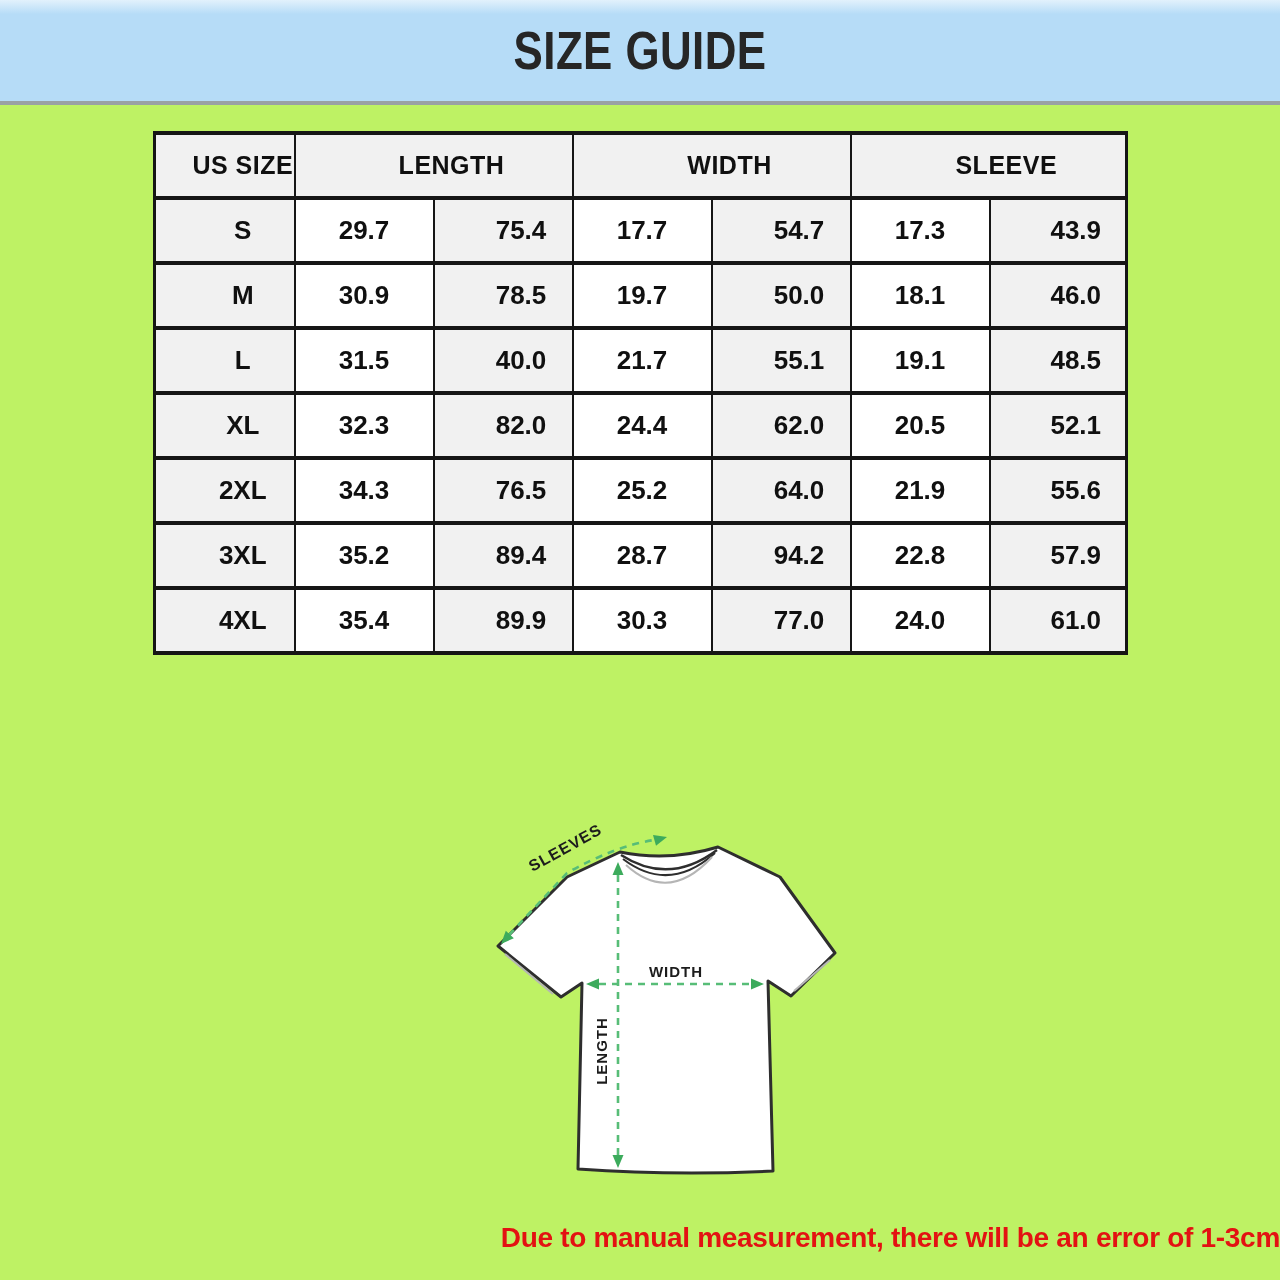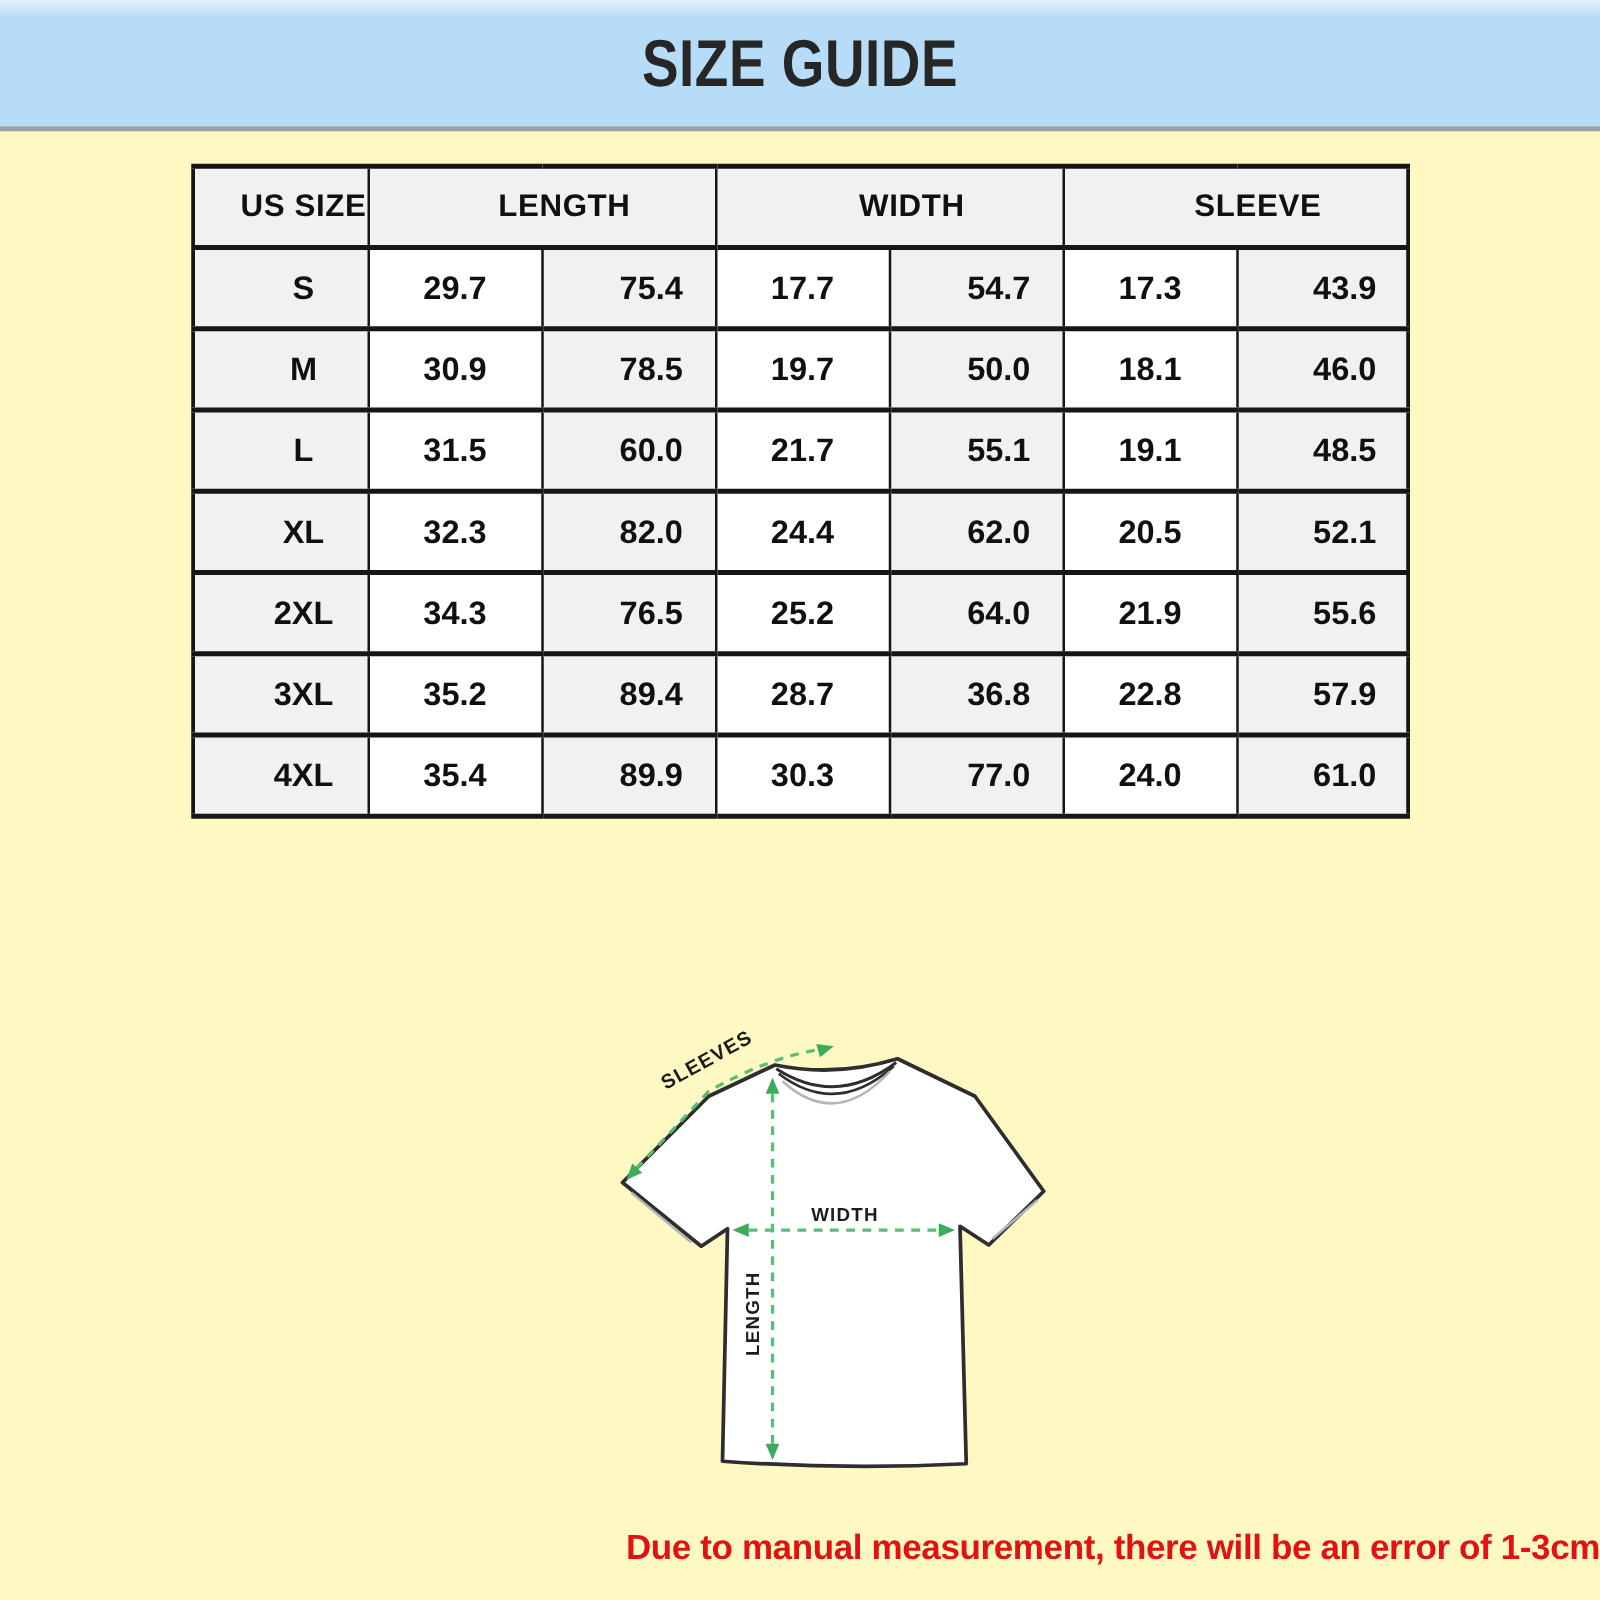--- a/index.html
+++ b/index.html
@@ -5,21 +5,21 @@
   html, body {
     margin: 0;
     padding: 0;
     background: #ffffff;
     font-family: "Liberation Sans", "DejaVu Sans", sans-serif;
   }
   .page {
     position: relative;
     width: 1280px;
     height: 1280px;
-    background: #fef9c3;
+    background: #bef264;
     overflow: hidden;
   }
   
   .banner {
     position: absolute;
     top: 0; left: 0;
     width: 1280px;
     height: 101px;
     background: linear-gradient(180deg, #e2f1fc 0%, #b6dcf7 14%, #b6dcf7 100%);
     border-bottom: 4px solid #9aa1a5;
@@ -129,21 +129,21 @@
         <td>30.9</td>
         <td class="g">78.5</td>
         <td>19.7</td>
         <td class="g">50.0</td>
         <td>18.1</td>
         <td class="g">46.0</td>
       </tr>
       <tr>
         <td class="g">L</td>
         <td>31.5</td>
-        <td class="g">60.0</td>
+        <td class="g">40.0</td>
         <td>21.7</td>
         <td class="g">55.1</td>
         <td>19.1</td>
         <td class="g">48.5</td>
       </tr>
       <tr>
         <td class="g">XL</td>
         <td>32.3</td>
         <td class="g">82.0</td>
         <td>24.4</td>
@@ -158,21 +158,21 @@
         <td>25.2</td>
         <td class="g">64.0</td>
         <td>21.9</td>
         <td class="g">55.6</td>
       </tr>
       <tr>
         <td class="g">3XL</td>
         <td>35.2</td>
         <td class="g">89.4</td>
         <td>28.7</td>
-        <td class="g">36.8</td>
+        <td class="g">94.2</td>
         <td>22.8</td>
         <td class="g">57.9</td>
       </tr>
       <tr>
         <td class="g">4XL</td>
         <td>35.4</td>
         <td class="g">89.9</td>
         <td>30.3</td>
         <td class="g">77.0</td>
         <td>24.0</td>

